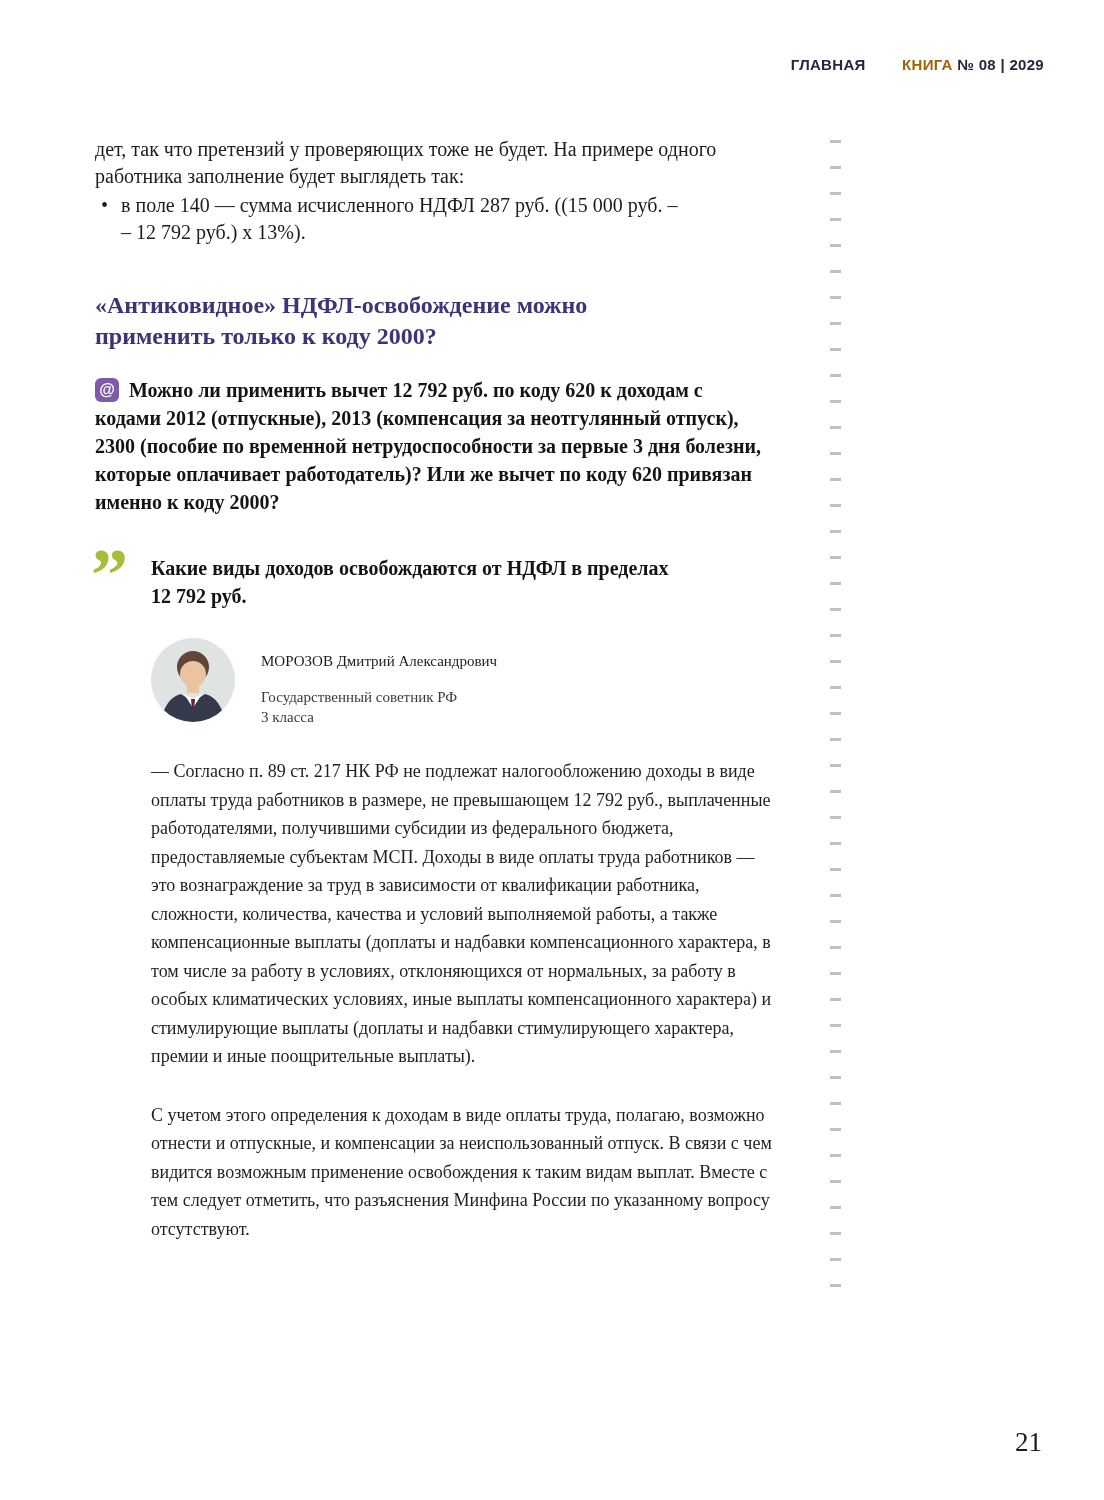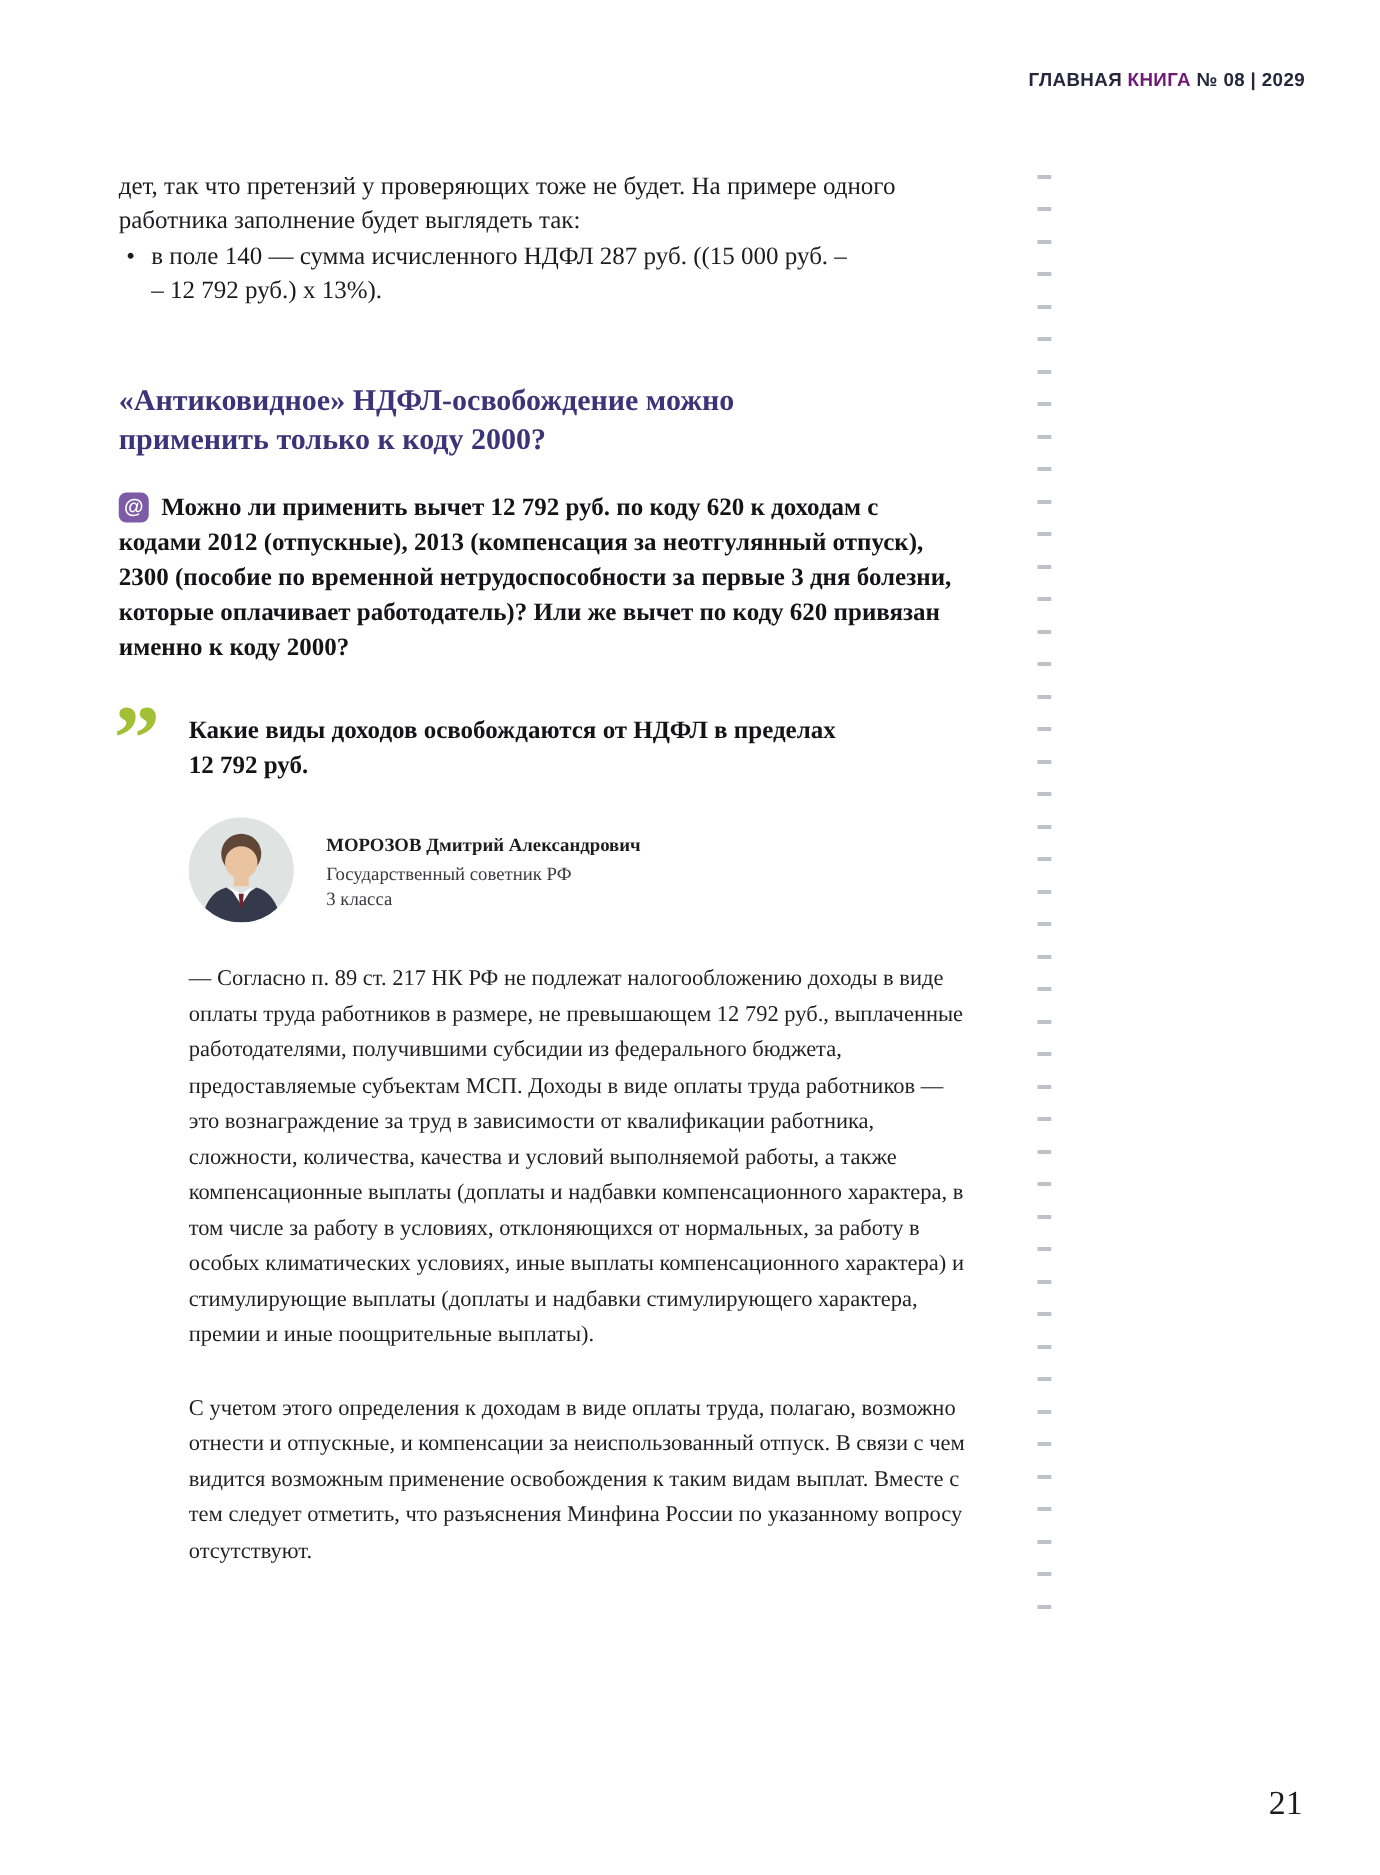--- a/index.html
+++ b/index.html
@@ -7,41 +7,41 @@
     position:relative;width:1104px;height:1500px;background:#ffffff;
     font-family:"Liberation Serif",serif;color:#1c1c1e;overflow:hidden;
   }
 
   
   .header{
     position:absolute;top:56px;right:60px;
     font-family:"Liberation Sans",sans-serif;font-weight:bold;
     font-size:15px;letter-spacing:.3px;color:#26263d;white-space:nowrap;
   }
-  .brand-accent{color:#701a75;}
+  .brand-accent{color:#a16207;margin-left:32px;}
   .issue{font-weight:bold;color:#26263d;}
 
   
   .margin-dashes{
     position:absolute;left:830px;top:140px;width:11px;height:1152px;
     background:repeating-linear-gradient(to bottom,#c0c0c8 0px,#c0c0c8 3px,transparent 3px,transparent 26px);
   }
 
   
   .content{position:absolute;left:95px;top:136px;width:672px;}
 
   .body-text{margin:0;font-size:20px;line-height:27px;color:#1c1c1e;}
 
   .bullets{margin:2px 0 0;padding:0;list-style:none;}
   .bullets li{position:relative;padding-left:26px;font-size:20px;line-height:27px;}
   .bullets li::before{content:"•";position:absolute;left:6px;color:#1c1c1e;}
   .li-text{white-space:pre-line;}
 
   .section-heading{
-    margin:60px 0 0;width:560px;
+    margin:44px 0 0;width:560px;
     font-size:24px;line-height:31px;font-weight:bold;color:#3d3379;
   }
 
   .question{margin:24px 0 0;font-size:20px;line-height:28px;font-weight:bold;color:#141416;}
   .at-icon{
     float:left;width:24px;height:24px;margin:2px 10px 0 0;
     background:#7d5ba6;color:#fff;border-radius:6px;
     font-family:"Liberation Sans",sans-serif;font-size:16px;font-weight:bold;
     text-align:center;line-height:24px;
   }
@@ -52,21 +52,21 @@
   .quote-mark{
     position:absolute;left:-4px;top:-16px;
     font-size:74px;line-height:1;color:#a2bf36;font-weight:bold;
     font-family:"Liberation Serif",serif;
   }
   .quote-title{margin:0;width:540px;font-size:20px;line-height:28px;font-weight:bold;color:#141416;}
 
   .expert{display:flex;align-items:flex-start;margin:26px 0 0 56px;}
   .avatar{width:84px;height:84px;border-radius:50%;overflow:hidden;flex:0 0 84px;display:block;background:#e0e4e3;}
   .expert-info{margin:13px 0 0 26px;font-size:15px;line-height:20px;color:#3a3a3e;}
-  .expert-name{font-weight:bold;color:#1c1c1e;margin-bottom:3px;}
+  .expert-name{font-weight:normal;color:#1c1c1e;margin-bottom:16px;}
 
   .quote-text{margin:30px 0 0 56px;width:622px;font-size:18px;line-height:28.5px;color:#1f1f22;}
   .quote-text + .quote-text{}
 
   .outro{margin-top:30px;text-indent:26px;line-height:28px;}
 
   .page-number{position:absolute;right:62px;bottom:42px;font-size:27px;color:#1c1c1e;}
 </style>
 </head>
 <body>

